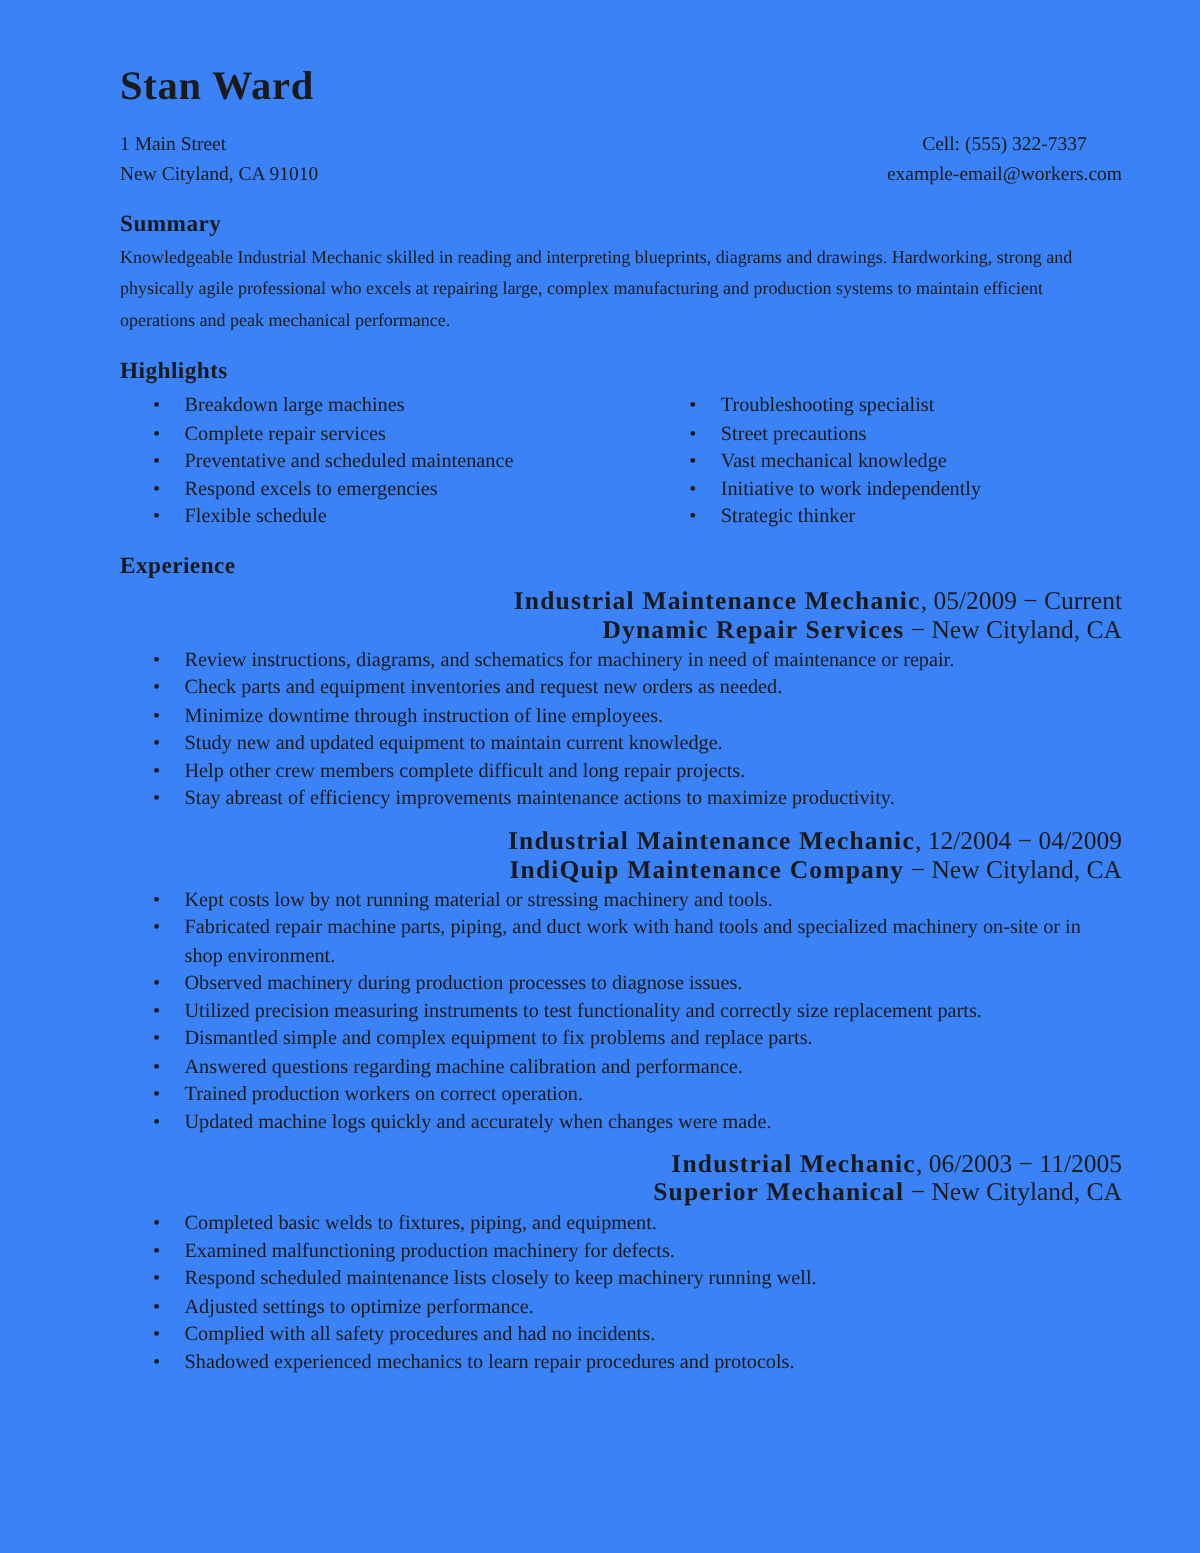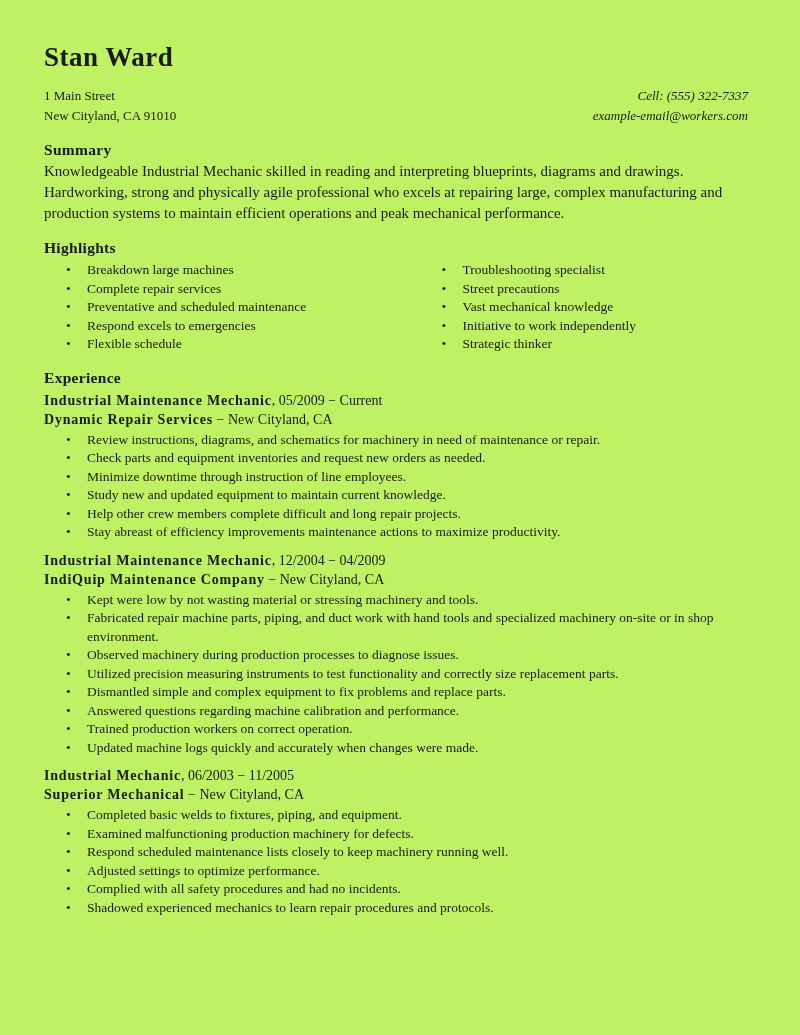--- a/index.html
+++ b/index.html
@@ -11,45 +11,45 @@
     width: 800px;
     height: 1035px;
     font-family: "Liberation Serif", serif;
     color: #1a1a1a;
     overflow: hidden;
   }
   .page {
     box-sizing: border-box;
     width: 800px;
     height: 1035px;
-    padding: 42px 52px 0 44px;
-    background: #bef264;
+    padding: 42px 52px 0 80px;
+    background: #3b82f6;
   }
   .name {
     font-size: 27px;
     font-weight: bold;
     letter-spacing: 0.5px;
     margin: 0 0 13px 0;
   }
   .contact-row {
     display: flex;
     justify-content: space-between;
     font-size: 13px;
     line-height: 20px;
   }
-  .contact-right { text-align: right; font-style: italic; }
+  .contact-right { text-align: center; }
   .section-heading {
     font-size: 15.5px;
     font-weight: bold;
     letter-spacing: 0.3px;
     margin: 0 0 2px 0;
   }
   .section { margin-top: 15px; }
   .summary-text {
-    font-size: 15px;
+    font-size: 12px;
     line-height: 21px;
     margin: 0;
   }
   .hl-cols { display: flex; gap: 47px; }
   .hl-col { width: 50%; }
   ul.bullets {
     list-style: none;
     margin: 2px 0 0 0;
     padding: 0;
     font-size: 13.5px;
@@ -61,22 +61,23 @@
   }
   ul.bullets li::before {
     content: "\2022";
     position: absolute;
     left: 22px;
     top: 0;
   }
   .job { margin-top: 9px; }
   .job-first { margin-top: 4px; }
   .job-line {
-    font-size: 14px;
+    font-size: 17px;
     line-height: 19px;
+    text-align: right;
   }
   .job-bold {
     font-weight: bold;
     letter-spacing: 0.8px;
   }
 </style>
 </head>
 <body>
 
 <div class="page">
@@ -136,21 +137,21 @@
           <li>Study new and updated equipment to maintain current knowledge.</li>
           <li>Help other crew members complete difficult and long repair projects.</li>
           <li>Stay abreast of efficiency improvements maintenance actions to maximize productivity.</li>
         </ul>
     </div>
 
     <div class="job">
       <div class="job-line"><span class="job-bold">Industrial Maintenance Mechanic</span><span>, </span><span>12/2004 − 04/2009</span></div>
       <div class="job-line"><span class="job-bold">IndiQuip Maintenance Company</span><span> − </span><span>New Cityland, CA</span></div>
       <ul class="bullets">
-          <li>Kept were low by not wasting material or stressing machinery and tools.</li>
+          <li>Kept costs low by not running material or stressing machinery and tools.</li>
           <li>Fabricated repair machine parts, piping, and duct work with hand tools and specialized machinery on-site or in shop environment.</li>
           <li>Observed machinery during production processes to diagnose issues.</li>
           <li>Utilized precision measuring instruments to test functionality and correctly size replacement parts.</li>
           <li>Dismantled simple and complex equipment to fix problems and replace parts.</li>
           <li>Answered questions regarding machine calibration and performance.</li>
           <li>Trained production workers on correct operation.</li>
           <li>Updated machine logs quickly and accurately when changes were made.</li>
         </ul>
     </div>
 

